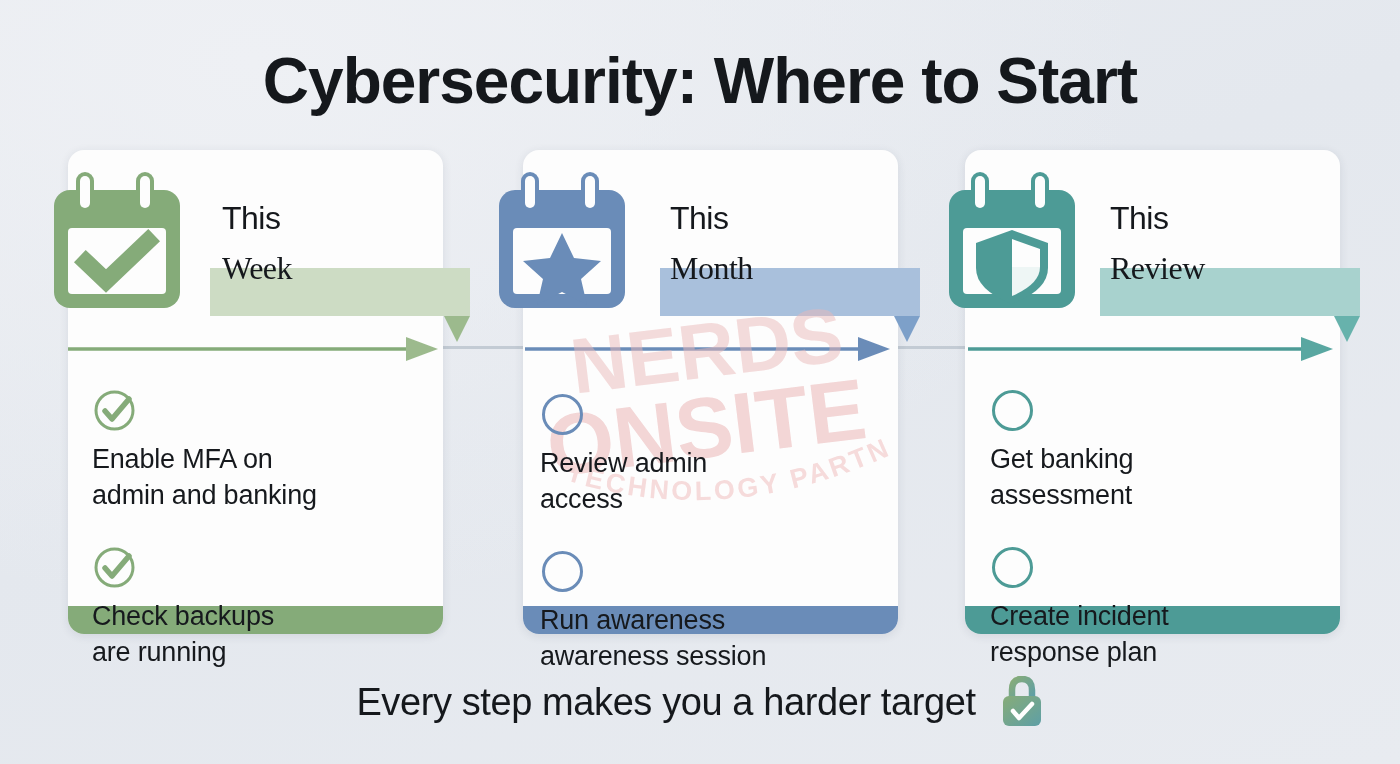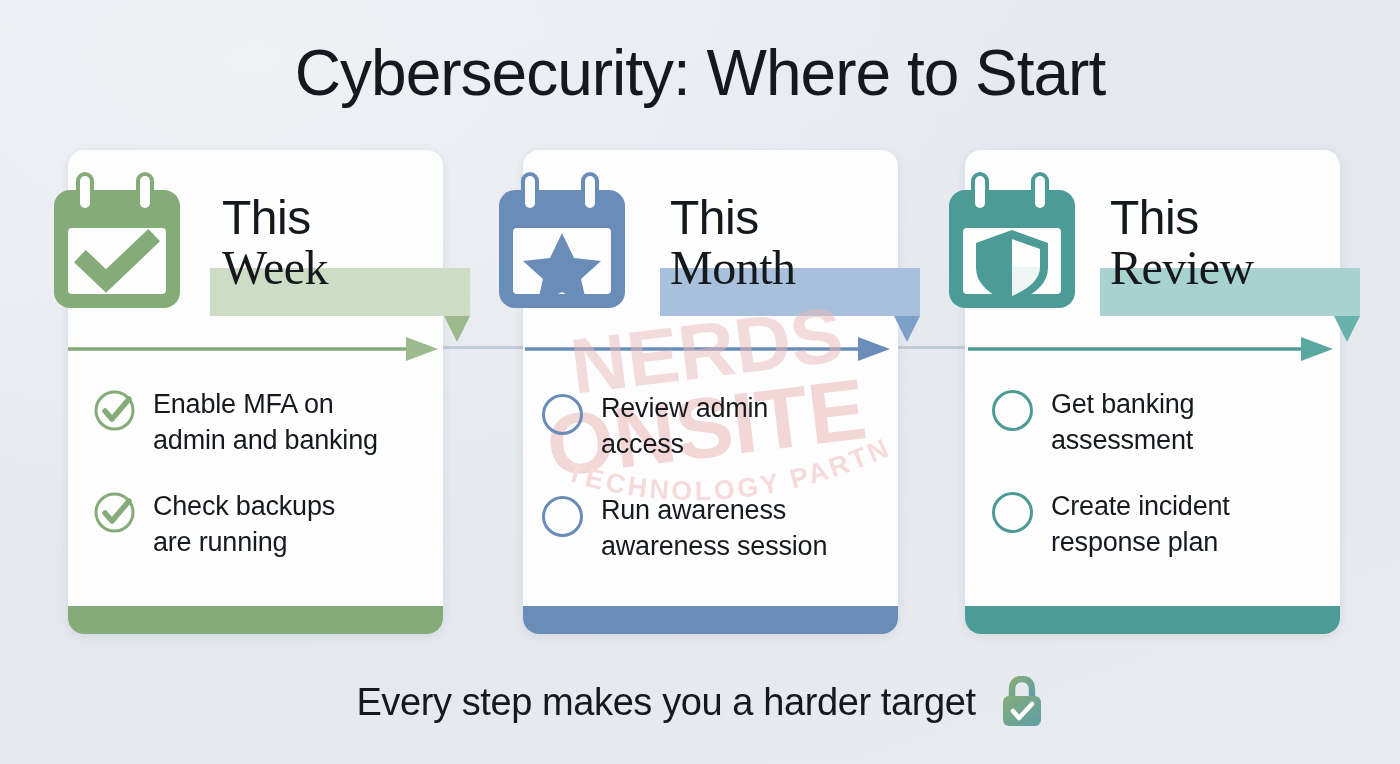--- a/index.html
+++ b/index.html
@@ -13,24 +13,24 @@
     position:relative;
     width:1400px; height:764px;
     background:
       radial-gradient(ellipse at 18% 8%, #eef0f4 0%, rgba(238,240,244,0) 55%),
       linear-gradient(160deg, #e9ecf1 0%, #e4e8ee 45%, #e8ebf0 100%);
   }
 
   
   #title {
     position:absolute;
-    top:36px; left:0; width:1400px;
+    top:44px; left:0; width:1400px;
     text-align:center;
     font-size:64px;
-    font-weight:400;
+    font-weight:700;
     letter-spacing:-1px;
     color:#15181c;
     white-space:nowrap;
   }
 
   
   #watermark {
     position:absolute;
     left:505px; top:305px;
     width:420px; height:220px;
@@ -85,21 +85,21 @@
     z-index:5;
   }
   .cal-icon.i1 { left:50px; }
   .cal-icon.i2 { left:495px; }
   .cal-icon.i3 { left:945px; }
 
   
   .heading {
     position:absolute;
     z-index:4;
-    font-size:48px;
+    font-size:32px;
     line-height:50px;
     font-weight:400;
     letter-spacing:-.5px;
     color:#15181c;
     white-space:nowrap;
   }
   .heading .l2 { display:block;font-family:Liberation Serif, serif; }
 
   
   .tl-arrow {
@@ -118,22 +118,23 @@
 
   
   .bullets {
     position:absolute;
     z-index:7;
     width:330px;
   }
   .bullet {
     display:flex;
     align-items:flex-start;
-    gap:16px;
+    gap:8px;
     margin-bottom:30px;
+    flex-direction:column;
   }
   .bullet-mark {
     flex:0 0 auto;
     width:45px; height:45px;
     margin-top:2px;
   }
   .bullet-text {
     font-size:27px;
     line-height:36px;
     color:#16191d;

